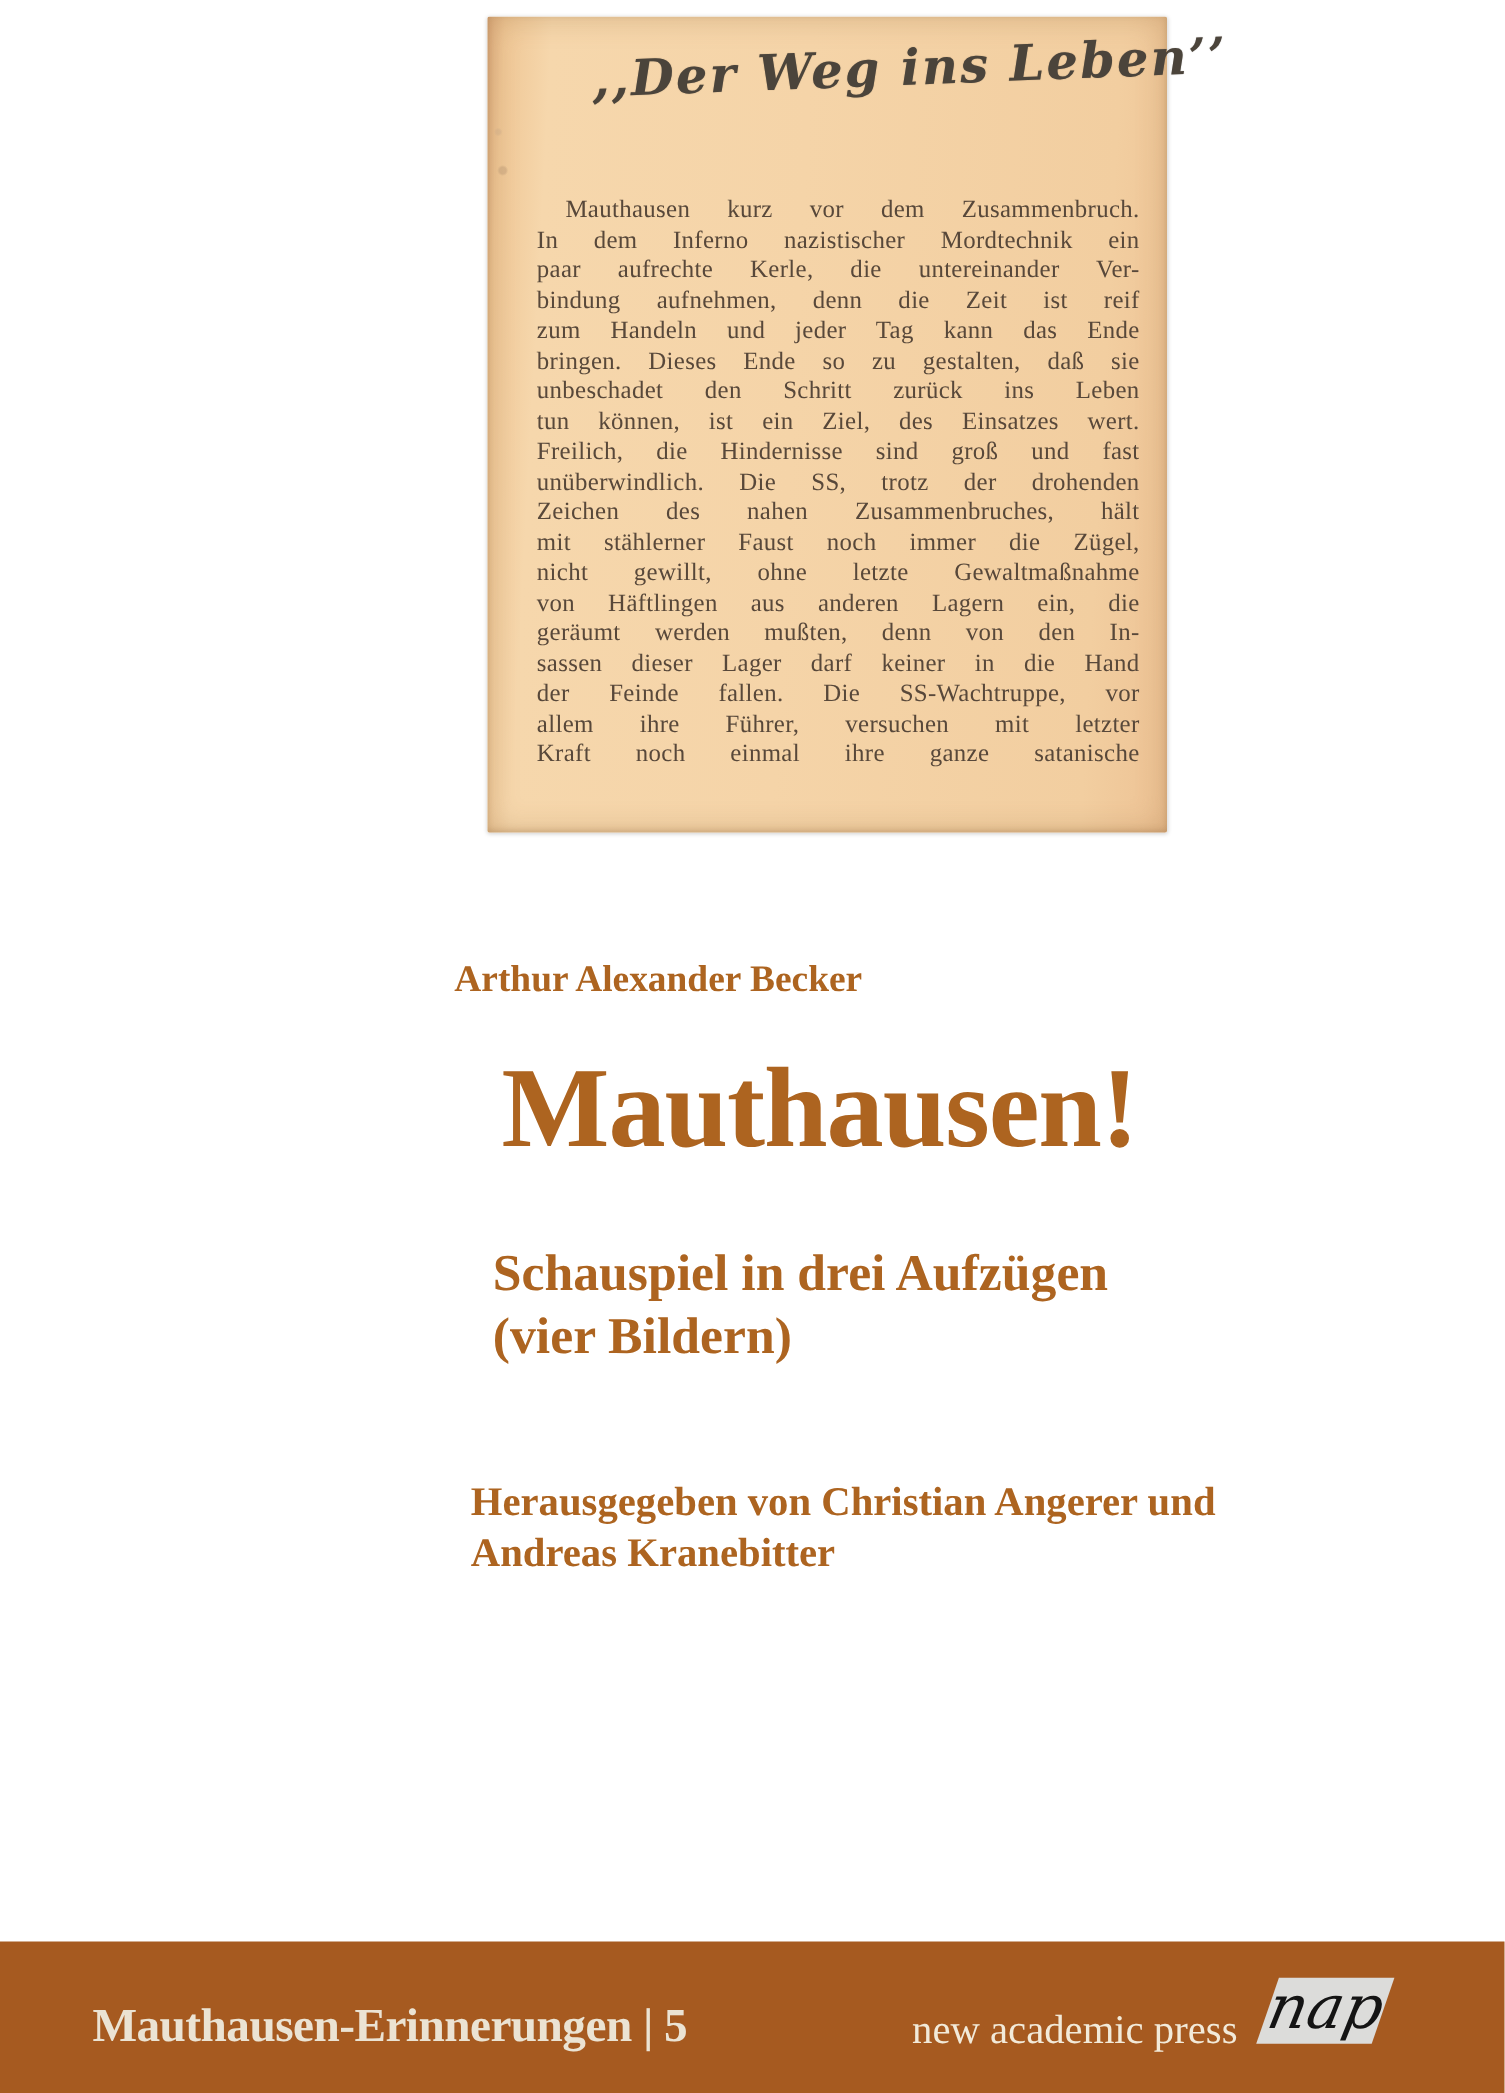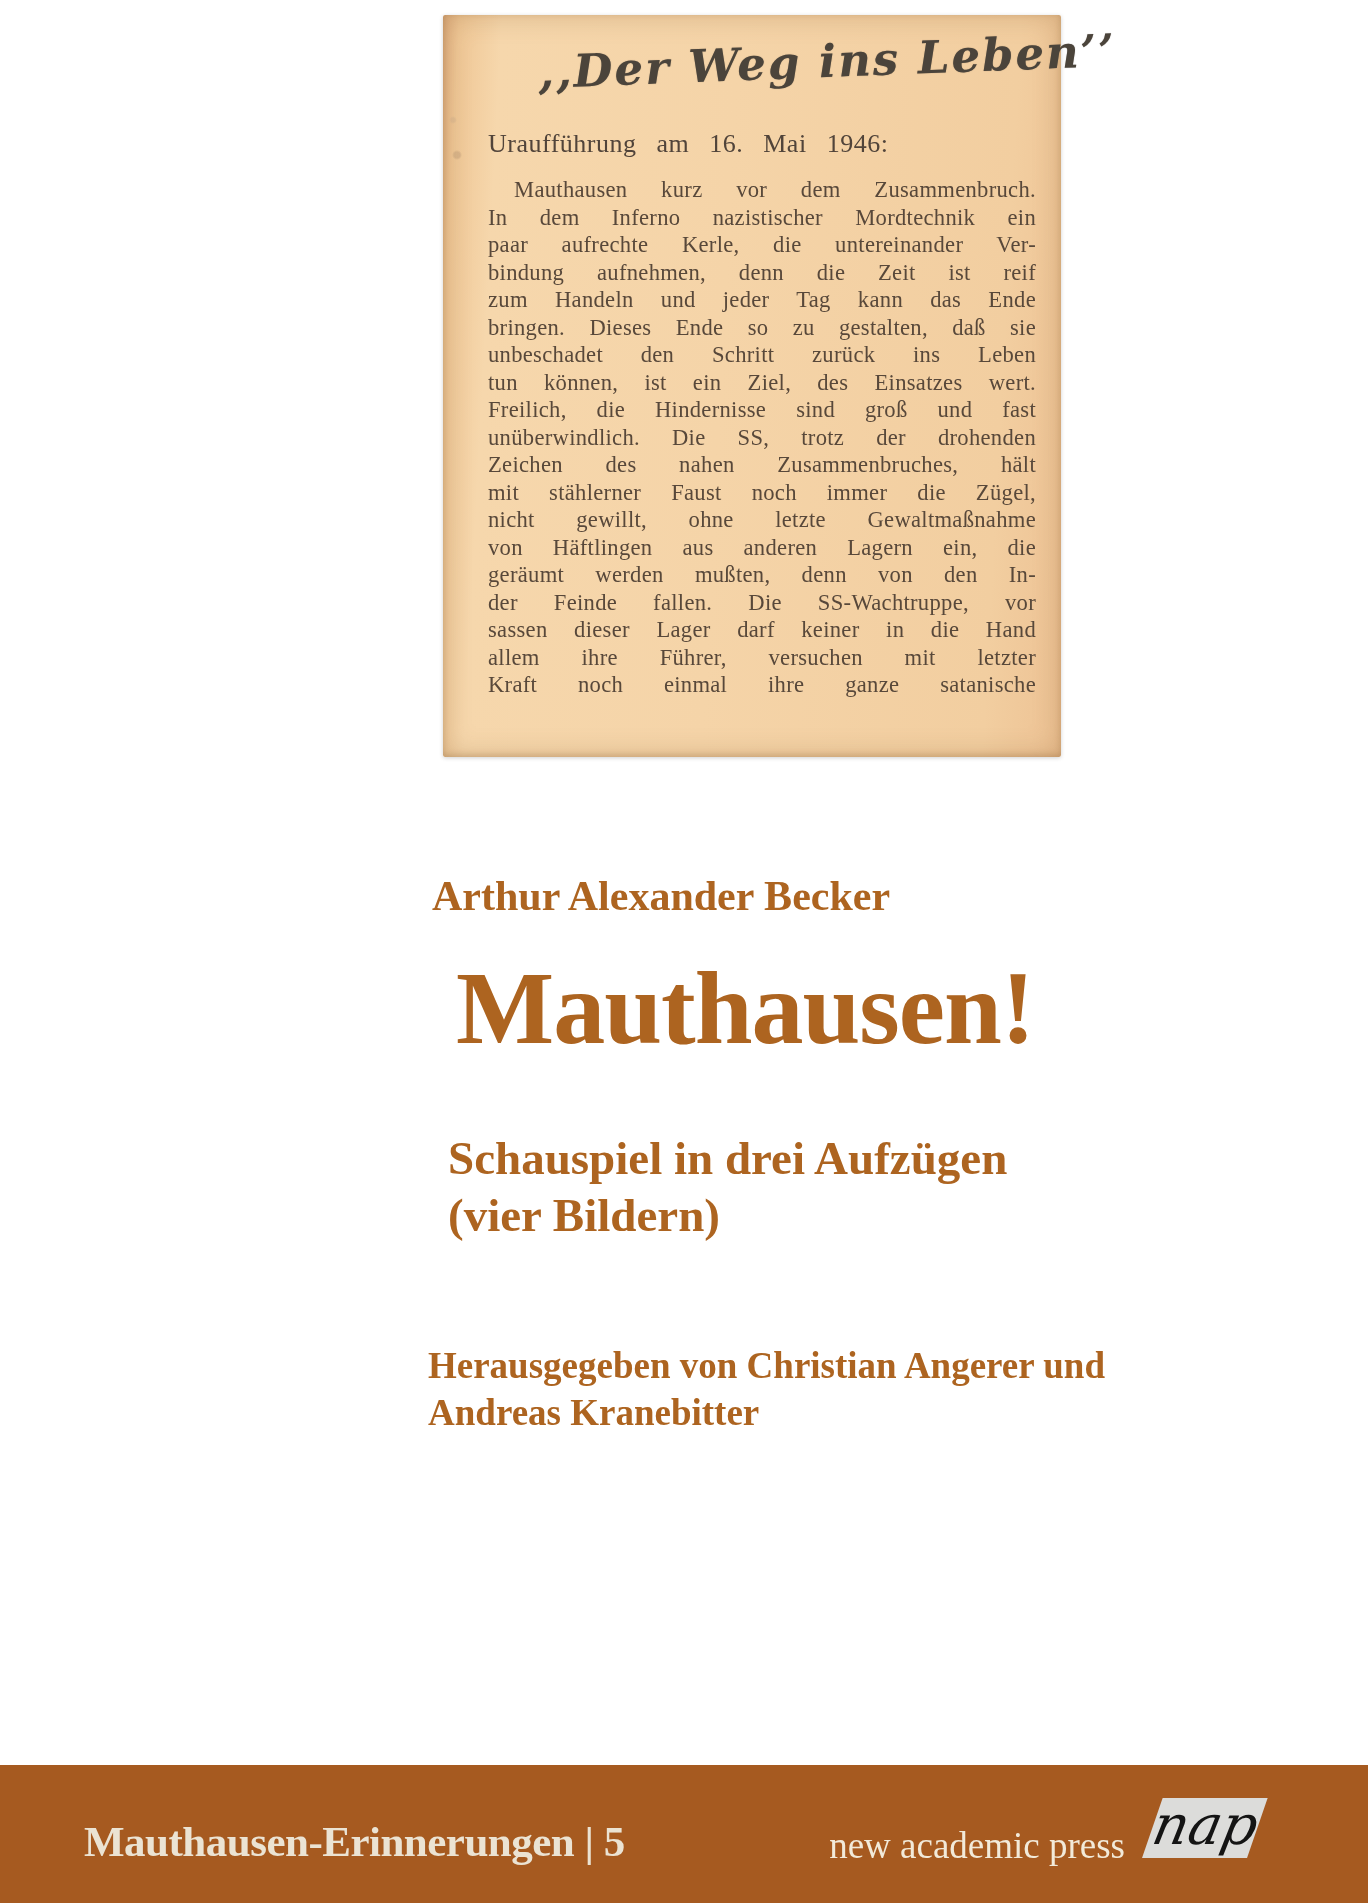--- a/index.html
+++ b/index.html
@@ -30,22 +30,22 @@
     font-size:26px;color:#51443a;word-spacing:13px;letter-spacing:.5px;white-space:nowrap;
   }
   .clip-body{
     position:absolute;left:45px;top:161px;width:548px;
     font-size:22.6px;line-height:27.5px;letter-spacing:.3px;color:#58483a;
   }
   .clip-line{ text-align:justify; text-align-last:justify; }
   .clip-line:first-child{ padding-left:26px; }
   
   .author{
-    position:absolute;left:432px;top:872px;
-    font-weight:bold;font-size:42px;color:var(--accent,#ad6420);
+    position:absolute;left:413px;top:872px;
+    font-weight:bold;font-size:34px;color:var(--accent,#ad6420);
   }
   .title{
     position:absolute;left:424px;top:948px;
     font-weight:bold;font-size:104px;letter-spacing:-1px;color:var(--accent,#ad6420);margin-left:32px;
   }
   .subtitle{
     position:absolute;left:448px;top:1130px;
     font-weight:bold;font-size:47px;line-height:57px;color:var(--accent,#ad6420);
   }
   .editors{
@@ -75,39 +75,38 @@
     color:#141414;transform:skewX(8deg);padding-bottom:6px;
   }
 </style>
 </head>
 <body>
 
 <div class="page">
 
   <div class="clipping">
     <div class="clip-headline">,,Der Weg ins Leben’’</div>
-    <div class="clip-subheadline">Uraufführung am 16. Mai 1946:</div>
     <div class="clip-body">
         <div class="clip-line">Mauthausen kurz vor dem Zusammenbruch.</div>
         <div class="clip-line">In dem Inferno nazistischer Mordtechnik ein</div>
         <div class="clip-line">paar aufrechte Kerle, die untereinander Ver-</div>
         <div class="clip-line">bindung aufnehmen, denn die Zeit ist reif</div>
         <div class="clip-line">zum Handeln und jeder Tag kann das Ende</div>
         <div class="clip-line">bringen. Dieses Ende so zu gestalten, daß sie</div>
         <div class="clip-line">unbeschadet den Schritt zurück ins Leben</div>
         <div class="clip-line">tun können, ist ein Ziel, des Einsatzes wert.</div>
         <div class="clip-line">Freilich, die Hindernisse sind groß und fast</div>
         <div class="clip-line">unüberwindlich. Die SS, trotz der drohenden</div>
         <div class="clip-line">Zeichen des nahen Zusammenbruches, hält</div>
         <div class="clip-line">mit stählerner Faust noch immer die Zügel,</div>
         <div class="clip-line">nicht gewillt, ohne letzte Gewaltmaßnahme</div>
         <div class="clip-line">von Häftlingen aus anderen Lagern ein, die</div>
         <div class="clip-line">geräumt werden mußten, denn von den In-</div>
+        <div class="clip-line">sassen dieser Lager darf keiner in die Hand</div>
         <div class="clip-line">der Feinde fallen. Die SS-Wachtruppe, vor</div>
-        <div class="clip-line">sassen dieser Lager darf keiner in die Hand</div>
         <div class="clip-line">allem ihre Führer, versuchen mit letzter</div>
         <div class="clip-line">Kraft noch einmal ihre ganze satanische</div>
       </div>
   </div>
 
   <div class="author">Arthur Alexander Becker</div>
 
   <div class="title">Mauthausen!</div>
 
   <div class="subtitle">

